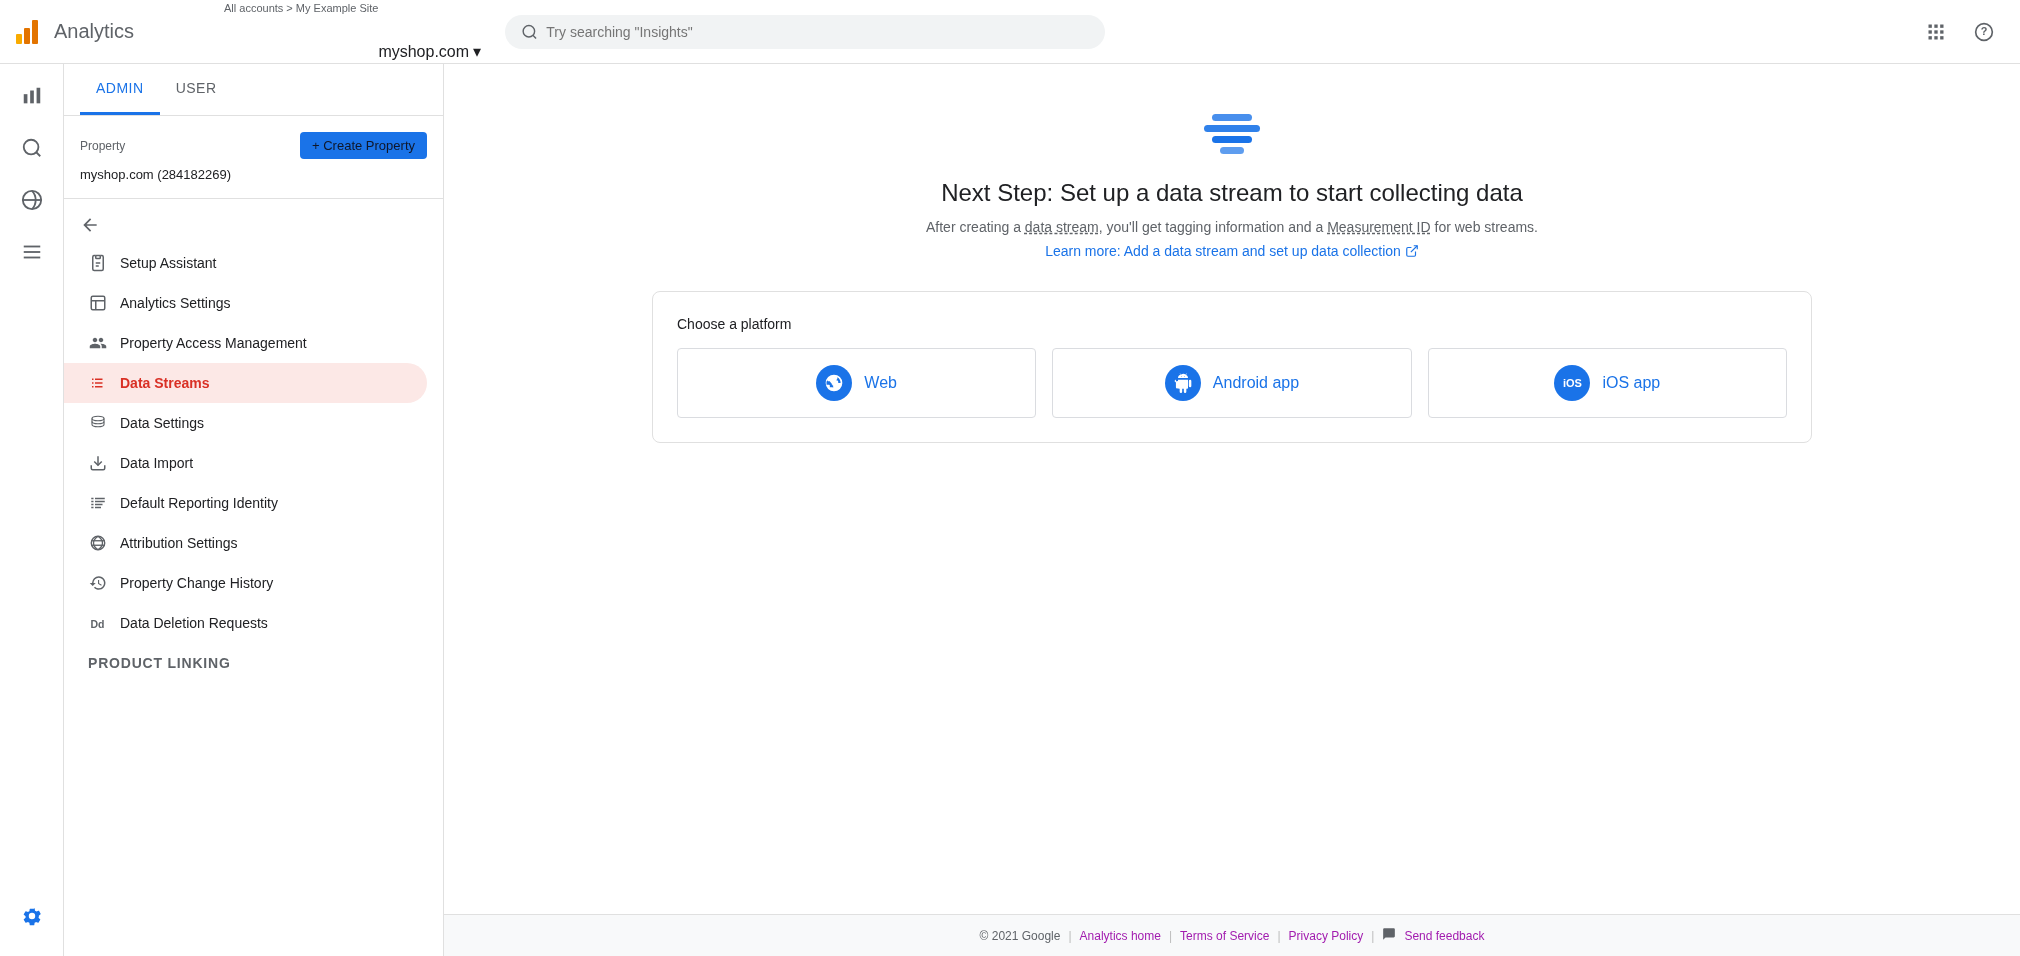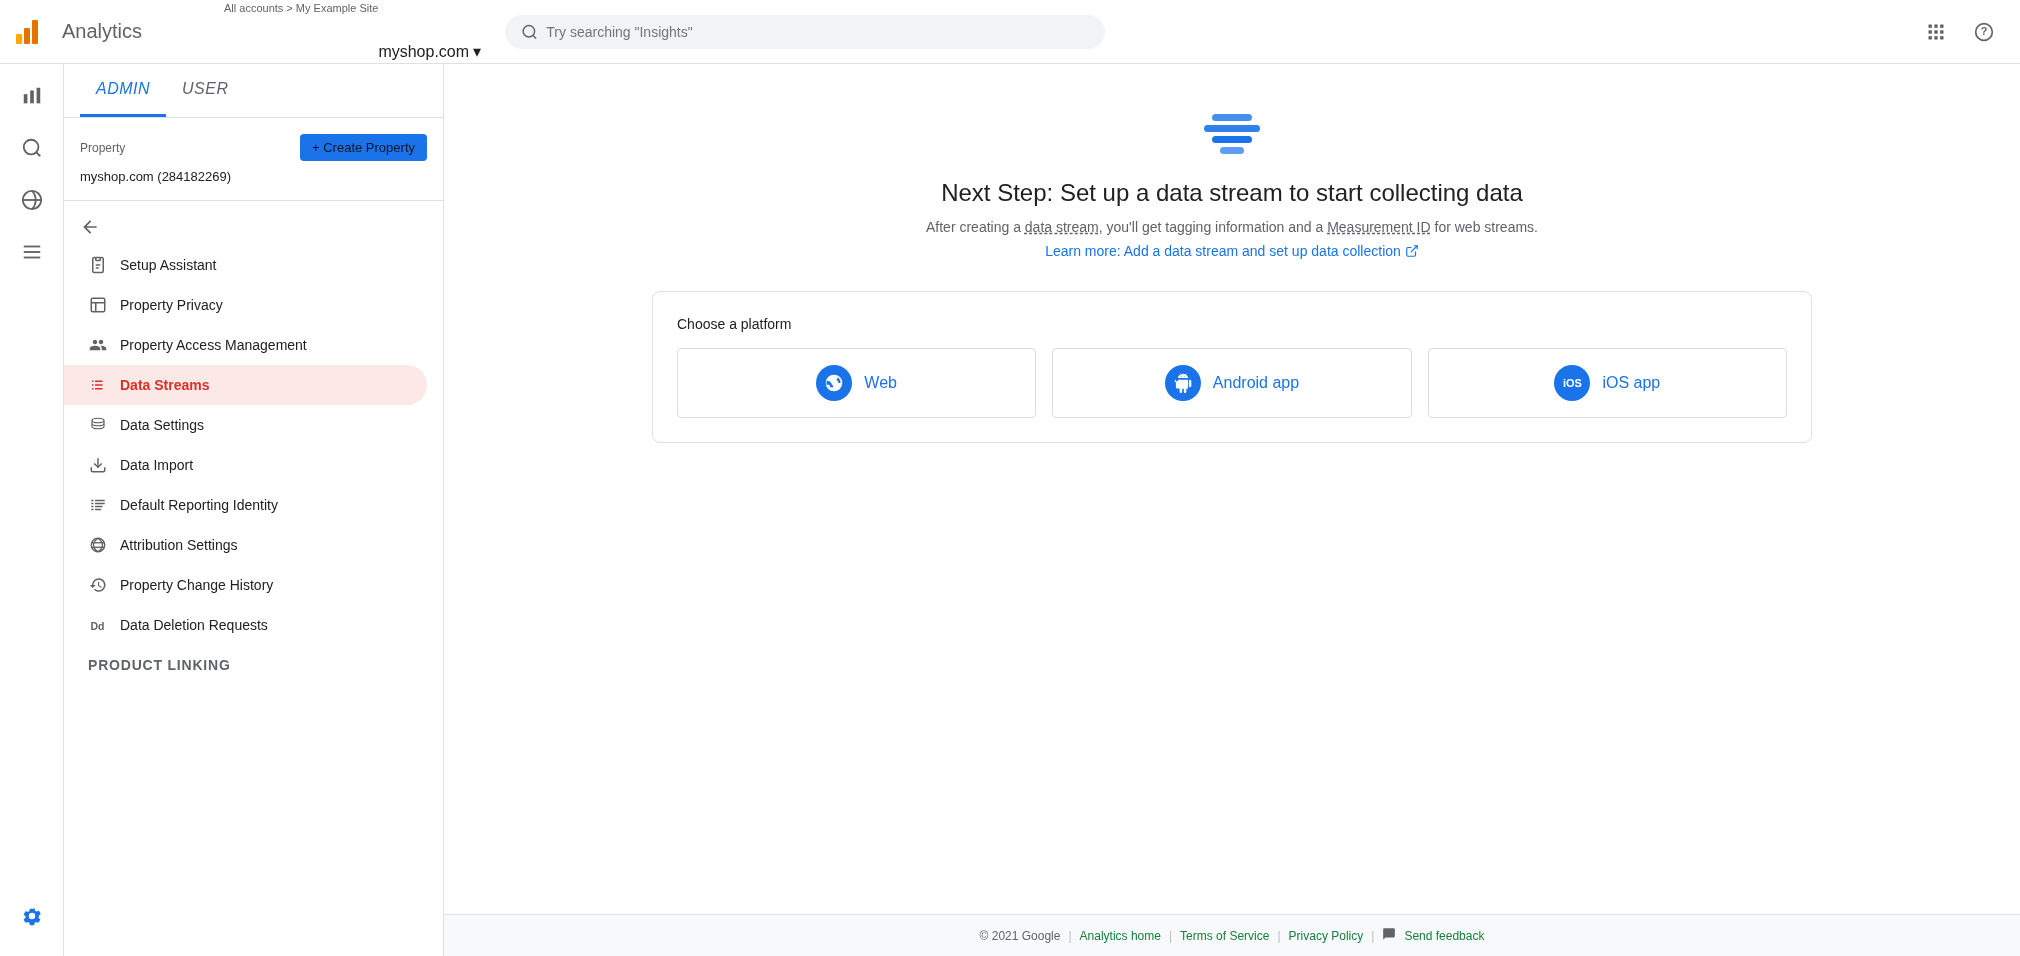--- a/index.html
+++ b/index.html
@@ -3,21 +3,21 @@
   <meta charset="utf-8">
   <style>
     * { margin: 0; padding: 0; box-sizing: border-box; }
     body { font-family: 'Google Sans', Arial, sans-serif; font-size: 14px; color: #202124; background: #fff; height: 956px; width: 2020px; overflow: hidden; display: flex; flex-direction: column; }
 
     
     .header {
       display: flex; align-items: center; height: 64px; padding: 0 16px;
       border-bottom: 1px solid #e0e0e0; background: #fff; flex-shrink: 0;
     }
-    .header-logo { display: flex; align-items: center; gap: 24px; min-width: 200px; }
+    .header-logo { display: flex; align-items: center; gap: 16px; min-width: 200px; }
     .logo-bars { display: flex; align-items: flex-end; gap: 2px; height: 24px; }
     .logo-bar { width: 6px; border-radius: 1px; }
     .logo-bar-1 { height: 10px; background: #F9AB00; }
     .logo-bar-2 { height: 16px; background: #E37400; }
     .logo-bar-3 { height: 24px; background: #E37400; }
     .logo-title { font-size: 20px; color: #5f6368; font-weight: 400; }
     .header-property { display: flex; flex-direction: row; margin-left: 8px; }
     .header-breadcrumb { font-size: 11px; color: #5f6368; }
     .header-site { font-size: 16px; font-weight: 500; color: #202124; display: flex; align-items: center; gap: 4px; cursor: pointer; margin-top: 40px; }
     .header-search { flex: 1; max-width: 600px; margin: 0 24px; }
@@ -46,22 +46,22 @@
       width: 380px; border-right: 1px solid #e0e0e0; flex-shrink: 0;
       display: flex; flex-direction: column; overflow: hidden;
     }
 
     
     .admin-tabs {
       display: flex; border-bottom: 1px solid #e0e0e0; padding: 0 16px;
       flex-shrink: 0;
     }
     .tab {
-      padding: 16px 16px; font-size: 16px; font-weight: 500; cursor: pointer;
-      border-bottom: 3px solid transparent; color: #5f6368; letter-spacing: 0.5px; font-style: italic;
+      padding: 16px 16px; font-size: 14px; font-weight: 500; cursor: pointer;
+      border-bottom: 3px solid transparent; color: #5f6368; letter-spacing: 0.5px;
     }
     .tab.active { color: #1a73e8; border-bottom-color: #1a73e8; }
 
     
     .property-section {
       padding: 16px; border-bottom: 1px solid #e0e0e0; flex-shrink: 0;
     }
     .property-header { display: flex; align-items: center; justify-content: space-between; margin-bottom: 8px; }
     .property-label { font-size: 12px; color: #5f6368; }
     .create-property-btn {
@@ -105,21 +105,21 @@
       border: 1px solid #dadce0; border-radius: 4px; padding: 16px; cursor: pointer;
       font-size: 16px; color: #1a73e8; font-weight: 500; background: #fff;
     }
 
     
     .footer {
       background: #f8f9fa; border-top: 1px solid #e0e0e0; padding: 12px 16px;
       display: flex; justify-content: center; align-items: center; gap: 8px;
       font-size: 12px; color: #5f6368; flex-shrink: 0;
     }
-    .footer a { color: #15803d; text-decoration: none; }
+    .footer a { color: #a21caf; text-decoration: none; }
     .footer-sep { color: #bdbdbd; }
 
     
     .nav-list::-webkit-scrollbar { width: 4px; }
     .nav-list::-webkit-scrollbar-thumb { background: #dadce0; border-radius: 2px; }
 
     
     .platform-icon-circle {
       width: 36px; height: 36px; border-radius: 50%; background: #1a73e8;
       display: flex; align-items: center; justify-content: center; color: #fff; font-size: 14px; font-weight: 700;
@@ -248,21 +248,21 @@
       </div>
 
       <div class="nav-item">
         <span class="nav-item-icon">
           <svg width="18" height="18" viewBox="0 0 24 24" fill="none" stroke="#5f6368" stroke-width="2">
             <rect x="3" y="3" width="18" height="18" rx="2"></rect>
             <line x1="3" y1="9" x2="21" y2="9"></line>
             <line x1="9" y1="9" x2="9" y2="21"></line>
           </svg>
         </span>
-        <span>Property Privacy</span>
+        <span>Analytics Settings</span>
       </div>
 
       <div class="nav-item">
         <span class="nav-item-icon">
           <svg width="18" height="18" viewBox="0 0 24 24" fill="#5f6368">
             <path d="M16 11c1.66 0 2.99-1.34 2.99-3S17.66 5 16 5c-1.66 0-3 1.34-3 3s1.34 3 3 3zm-8 0c1.66 0 2.99-1.34 2.99-3S9.66 5 8 5C6.34 5 5 6.34 5 8s1.34 3 3 3zm0 2c-2.33 0-7 1.17-7 3.5V19h14v-2.5c0-2.33-4.67-3.5-7-3.5zm8 0c-.29 0-.62.02-.97.05 1.16.84 1.97 1.97 1.97 3.45V19h6v-2.5c0-2.33-4.67-3.5-7-3.5z"></path>
           </svg>
         </span>
         <span>Property Access Management</span>
       </div>

